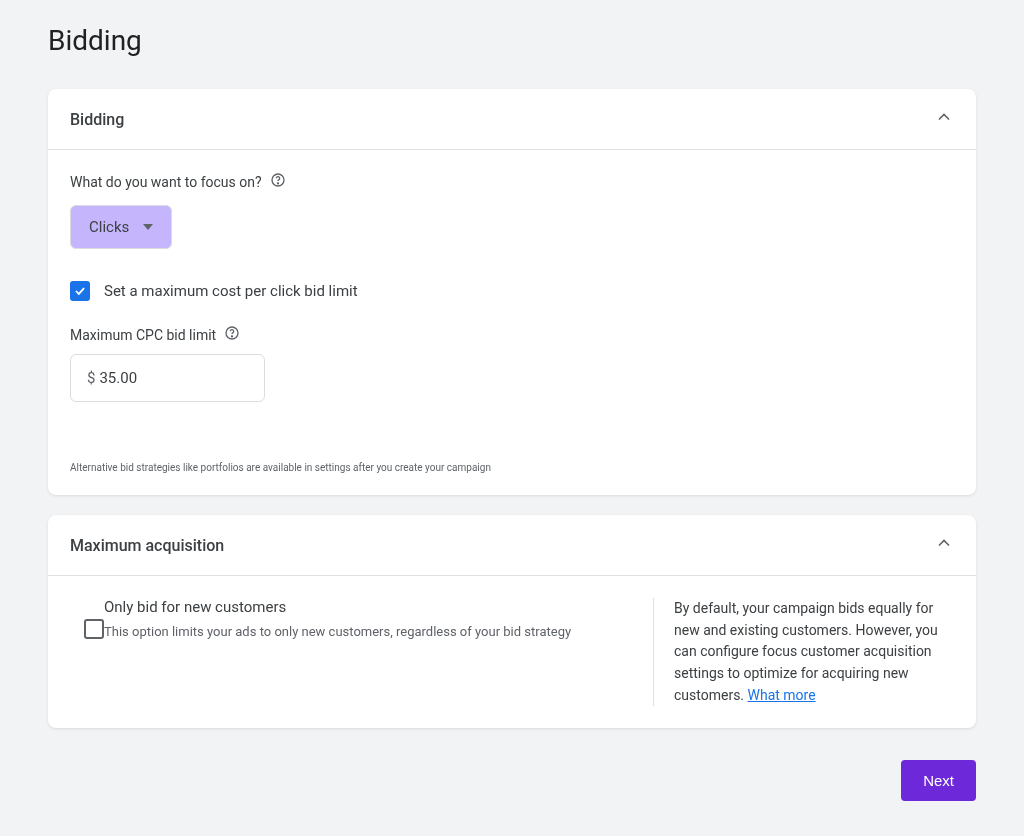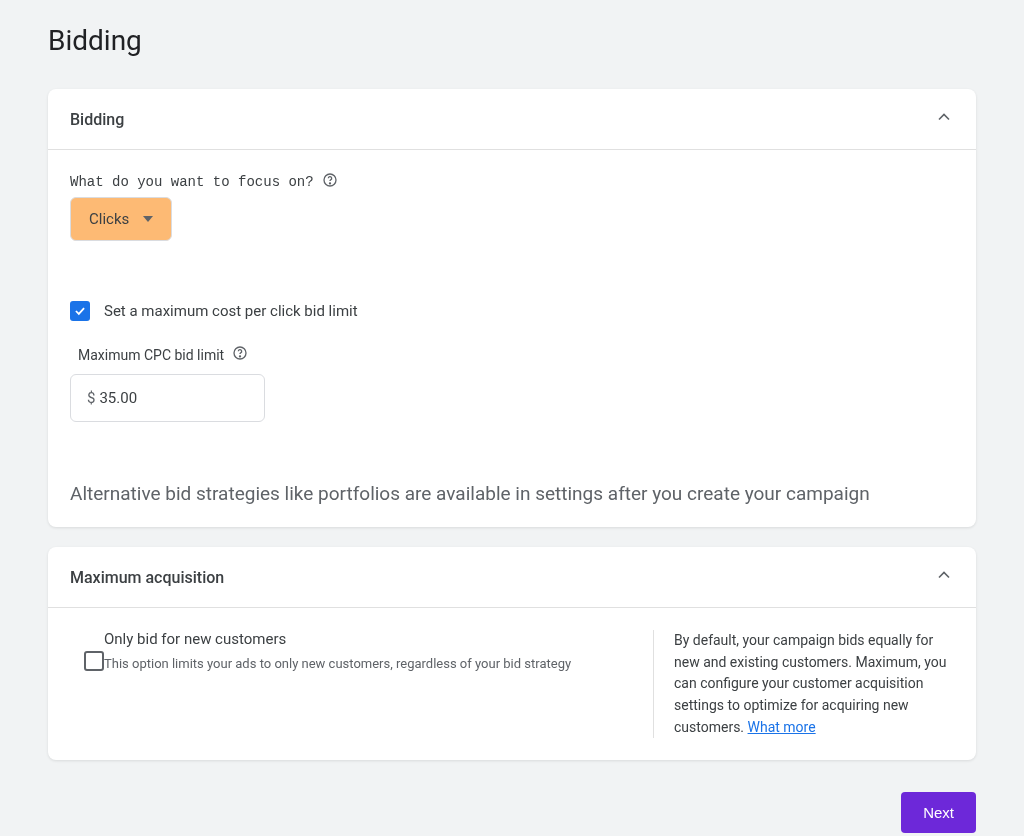--- a/index.html
+++ b/index.html
@@ -42,54 +42,53 @@
       width: 20px;
       height: 20px;
       color: #5f6368;
     }
     .card-body {
       padding: 22px;
     }
     .field-label {
       font-size: 14px;
       color: #3c4043;
-      margin-bottom: 5px;
+      margin-bottom: 14px;
       display: flex;
       align-items: center;
       gap: 8px;
-      font-family: Liberation Mono, monospace;
     }
     .help-icon {
       width: 16px;
       height: 16px;
       color: #5f6368;
       cursor: pointer;
     }
     .dropdown {
       display: inline-flex;
       align-items: center;
       gap: 14px;
       padding: 12px 18px;
       border: 1px solid #dadce0;
       border-radius: 6px;
       font-size: 15px;
       color: #3c4043;
-      background: #fdba74;
+      background: #c4b5fd;
       cursor: pointer;
     }
     .dropdown .caret {
       width: 10px;
       height: 10px;
       color: #5f6368;
     }
     .checkbox-row {
       display: flex;
       align-items: center;
       gap: 14px;
-      margin-top: 60px;
+      margin-top: 32px;
     }
     .checkbox {
       width: 20px;
       height: 20px;
       border-radius: 3px;
       flex-shrink: 0;
       cursor: pointer;
       display: flex;
       align-items: center;
       justify-content: center;
@@ -111,38 +110,37 @@
       color: #3c4043;
     }
     .sub-label {
       font-size: 14px;
       color: #3c4043;
       margin-top: 24px;
       margin-bottom: 10px;
       display: flex;
       align-items: center;
       gap: 8px;
-      margin-left: 8px;
     }
     .input-field {
       display: flex;
       align-items: center;
       border: 1px solid #dadce0;
       border-radius: 6px;
       padding: 14px 16px;
       width: 195px;
       font-size: 15px;
       color: #3c4043;
     }
     .input-field .currency {
       margin-right: 4px;
       color: #5f6368;
     }
     .footnote {
-      font-size: 19px;
+      font-size: 10px;
       color: #5f6368;
       margin-top: 60px;
     }
     .acq-body {
       display: flex;
       gap: 20px;
       padding: 22px 22px;
     }
     .acq-left {
       flex: 1;
@@ -274,20 +272,20 @@
       <div class="acq-option">
         <div class="checkbox unchecked"></div>
         <div class="acq-option-text">
           <div class="acq-option-title">Only bid for new customers</div>
           <div class="acq-option-desc">This option limits your ads to only new customers, regardless of your bid strategy</div>
         </div>
       </div>
     </div>
     <div class="acq-divider"></div>
     <div class="acq-right">
-      <span>By default, your campaign bids equally for new and existing customers. Maximum, you can configure your customer acquisition settings to optimize for acquiring new customers. </span><a>What more</a>
+      <span>By default, your campaign bids equally for new and existing customers. However, you can configure focus customer acquisition settings to optimize for acquiring new customers. </span><a>What more</a>
     </div>
   </div>
 </div>
 
 <div class="footer">
   <button class="next-btn">Next</button>
 </div>
 
 </body></html>

